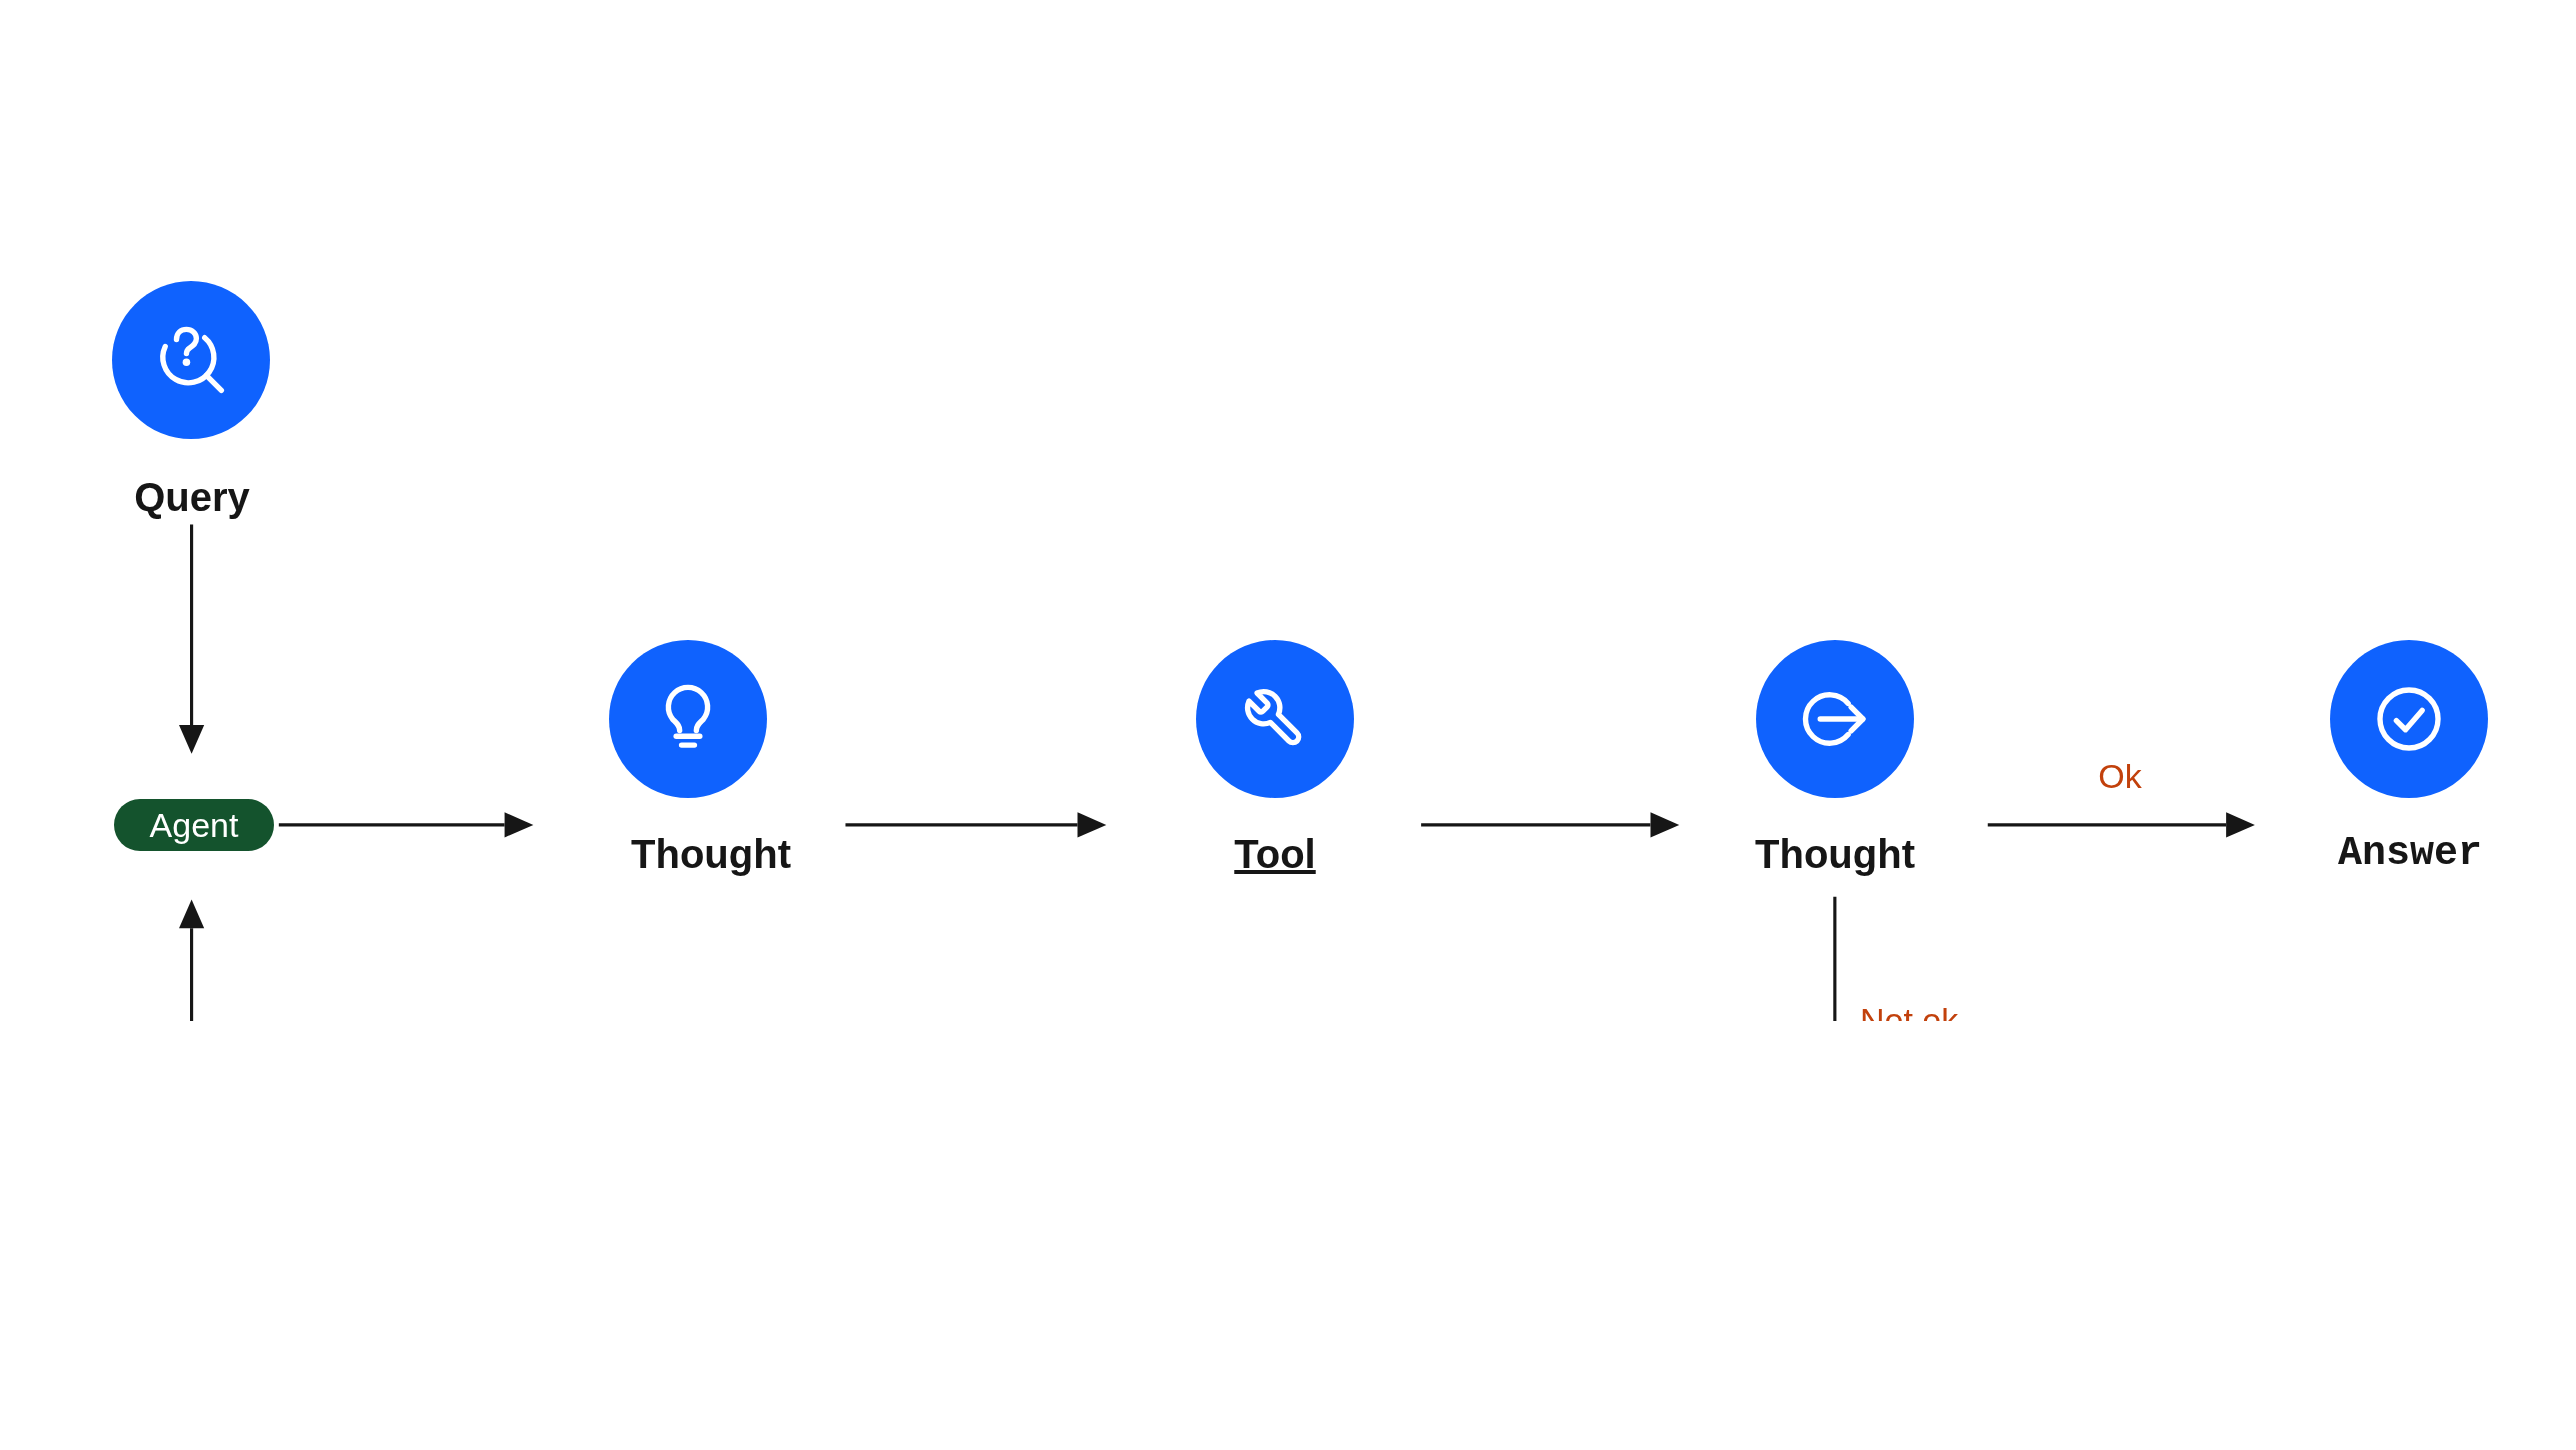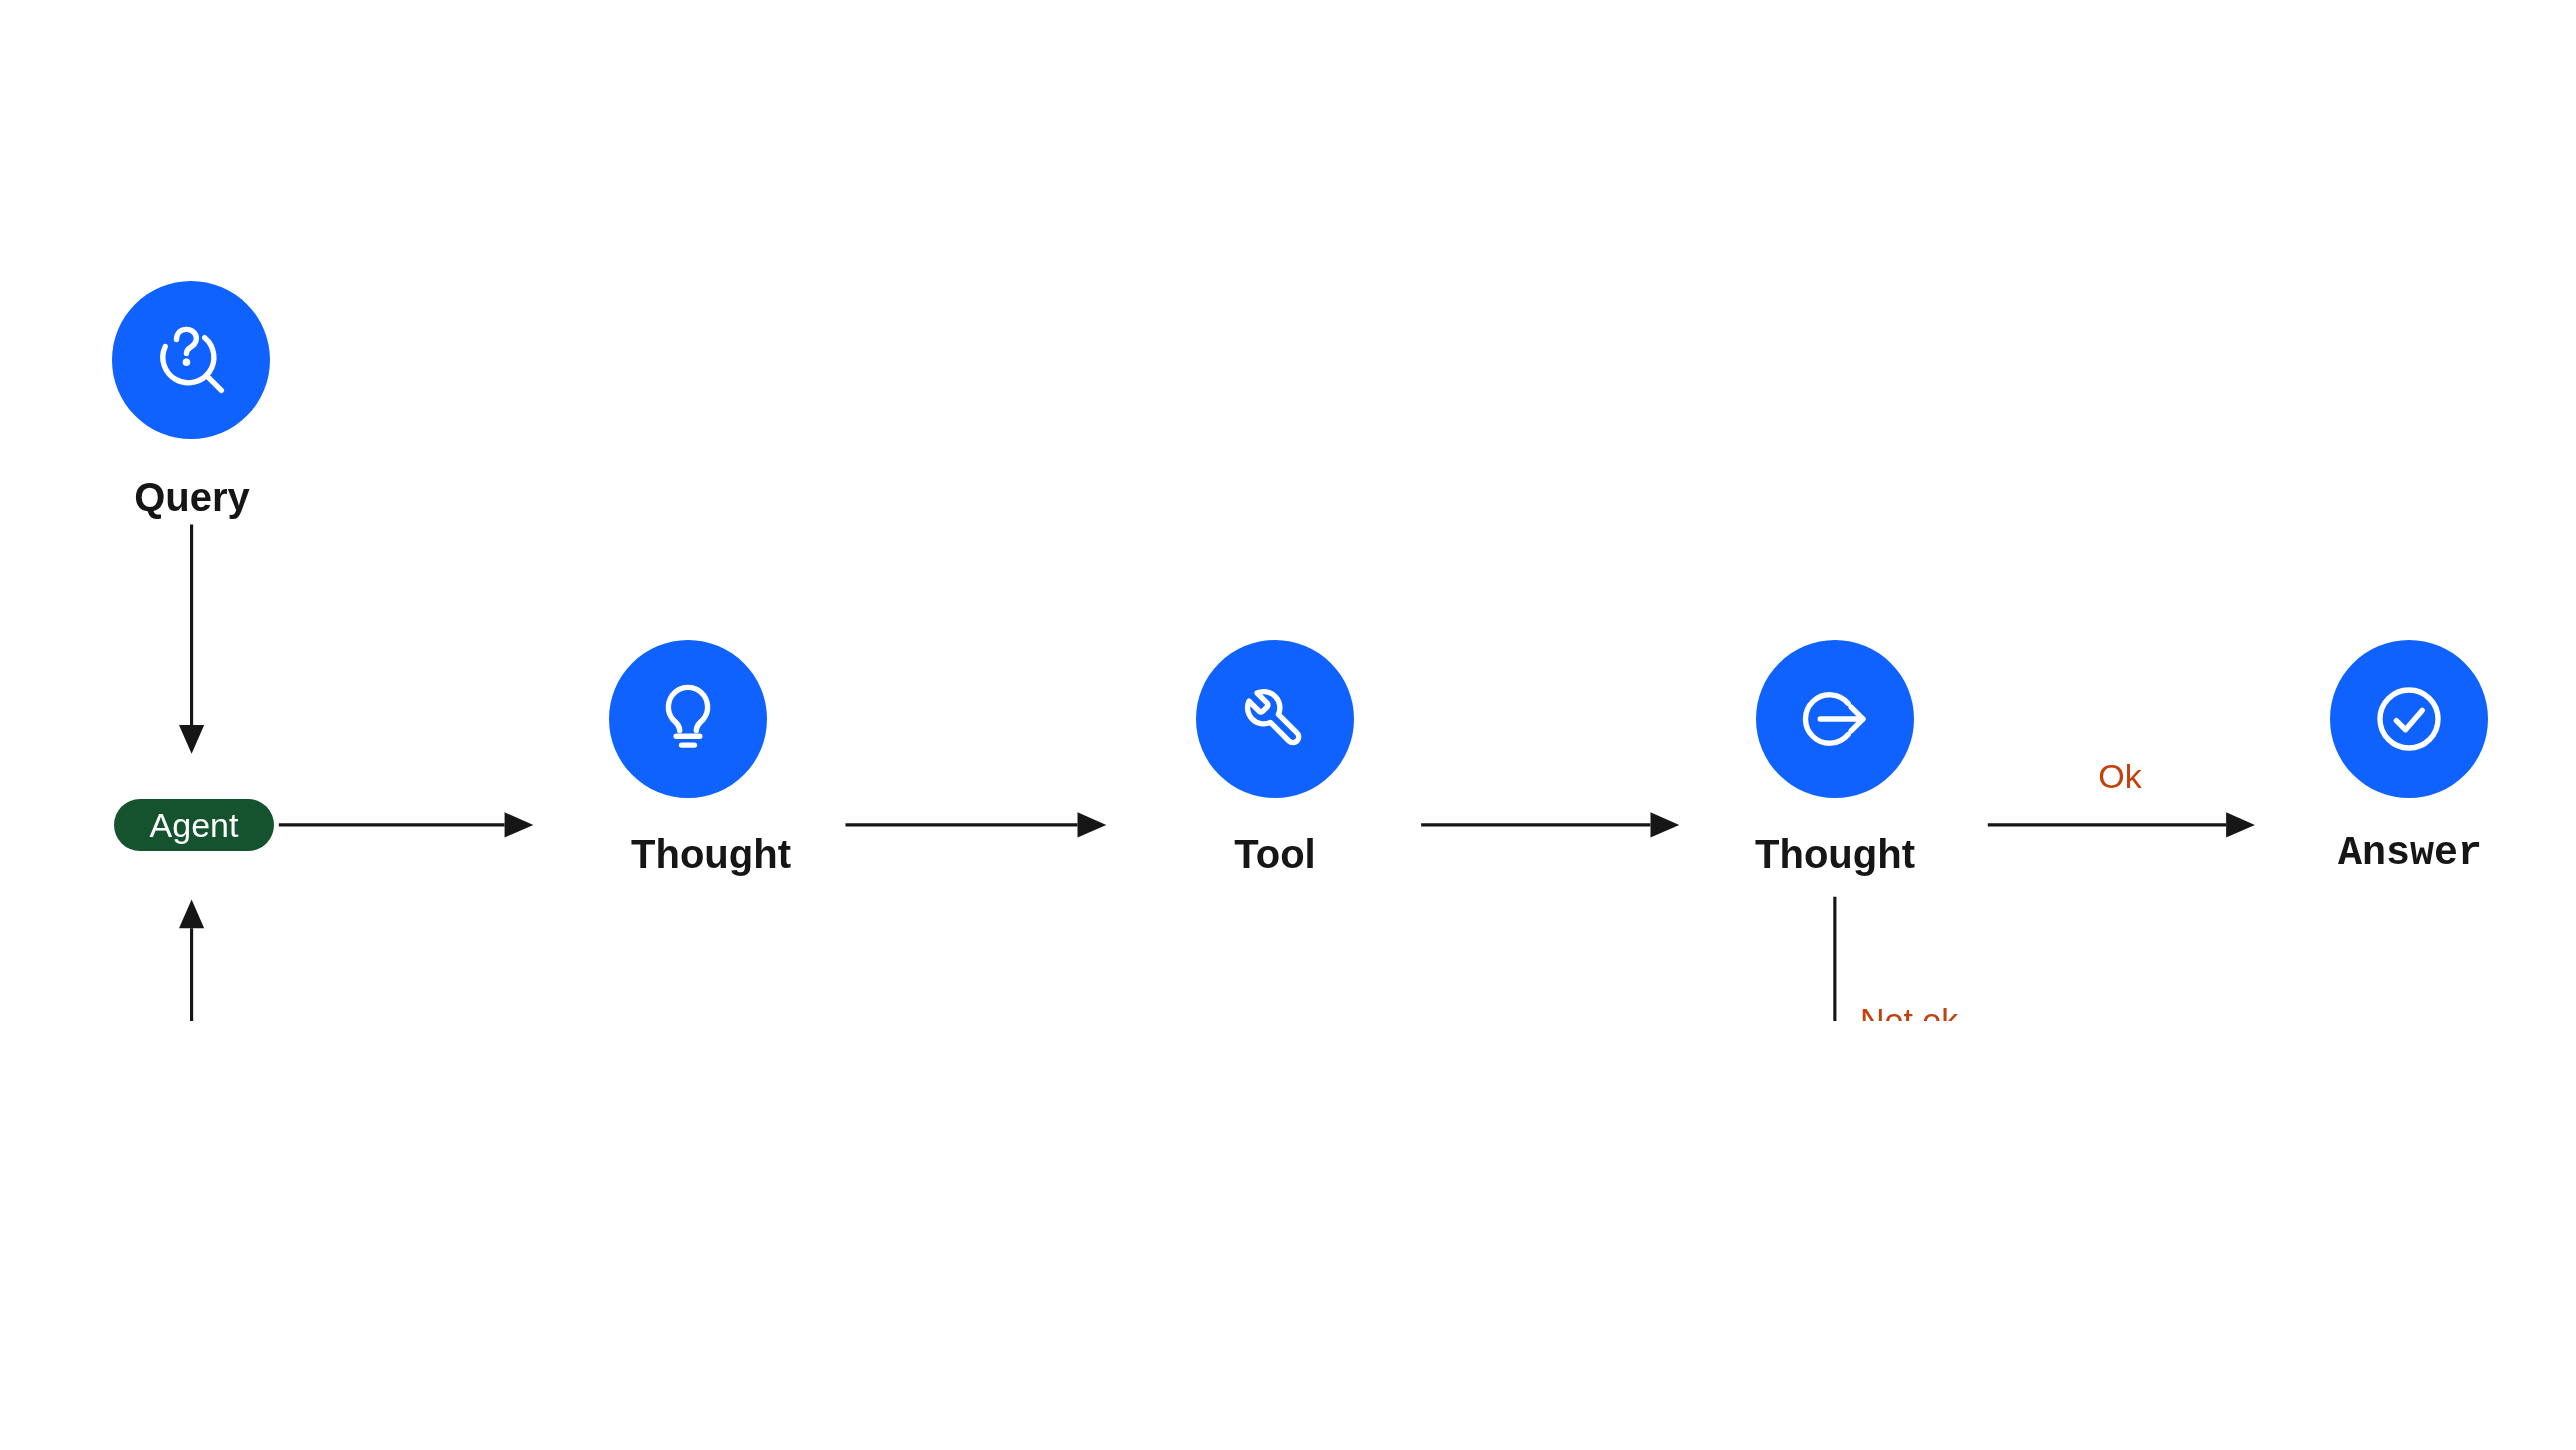--- a/index.html
+++ b/index.html
@@ -146,21 +146,21 @@
       <path class="icon-stroke" d="M13.6 25.7 L18.4 25.7"></path>
     </svg>
   </div>
   <div class="node-label" style="left:688px; top:834px;margin-left:23px;">Thought</div>
 
   <div class="node-circle" style="left:1196px; top:640px;">
     <svg viewBox="0 0 32 32">
       <path class="icon-stroke" transform="translate(27.8,3.8) scale(-1,1)" d="M14.7 6.3a1 1 0 0 0 0 1.4l1.6 1.6a1 1 0 0 0 1.4 0l3.77-3.77a6 6 0 0 1-7.94 7.94l-6.91 6.91a2.12 2.12 0 0 1-3-3l6.91-6.91a6 6 0 0 1 7.94-7.94l-3.76 3.76z"></path>
     </svg>
   </div>
-  <div class="node-label" style="left:1275px; top:834px;">Tool</div>
+  <div class="node-label" style="left:1275px; top:834px;text-decoration:underline;">Tool</div>
 
   <div class="node-circle" style="left:1756px; top:640px;">
     <svg viewBox="0 0 32 32">
       <path class="icon-stroke" d="M20.9 21.8 A9 9 0 1 1 20.9 10.2"></path>
       <path class="icon-stroke" d="M10.5 16 L26.3 16"></path>
       <path class="icon-stroke" d="M22 11.6 L26.4 16 L22 20.4"></path>
     </svg>
   </div>
   <div class="node-label" style="left:1835px; top:834px;">Thought</div>
 

